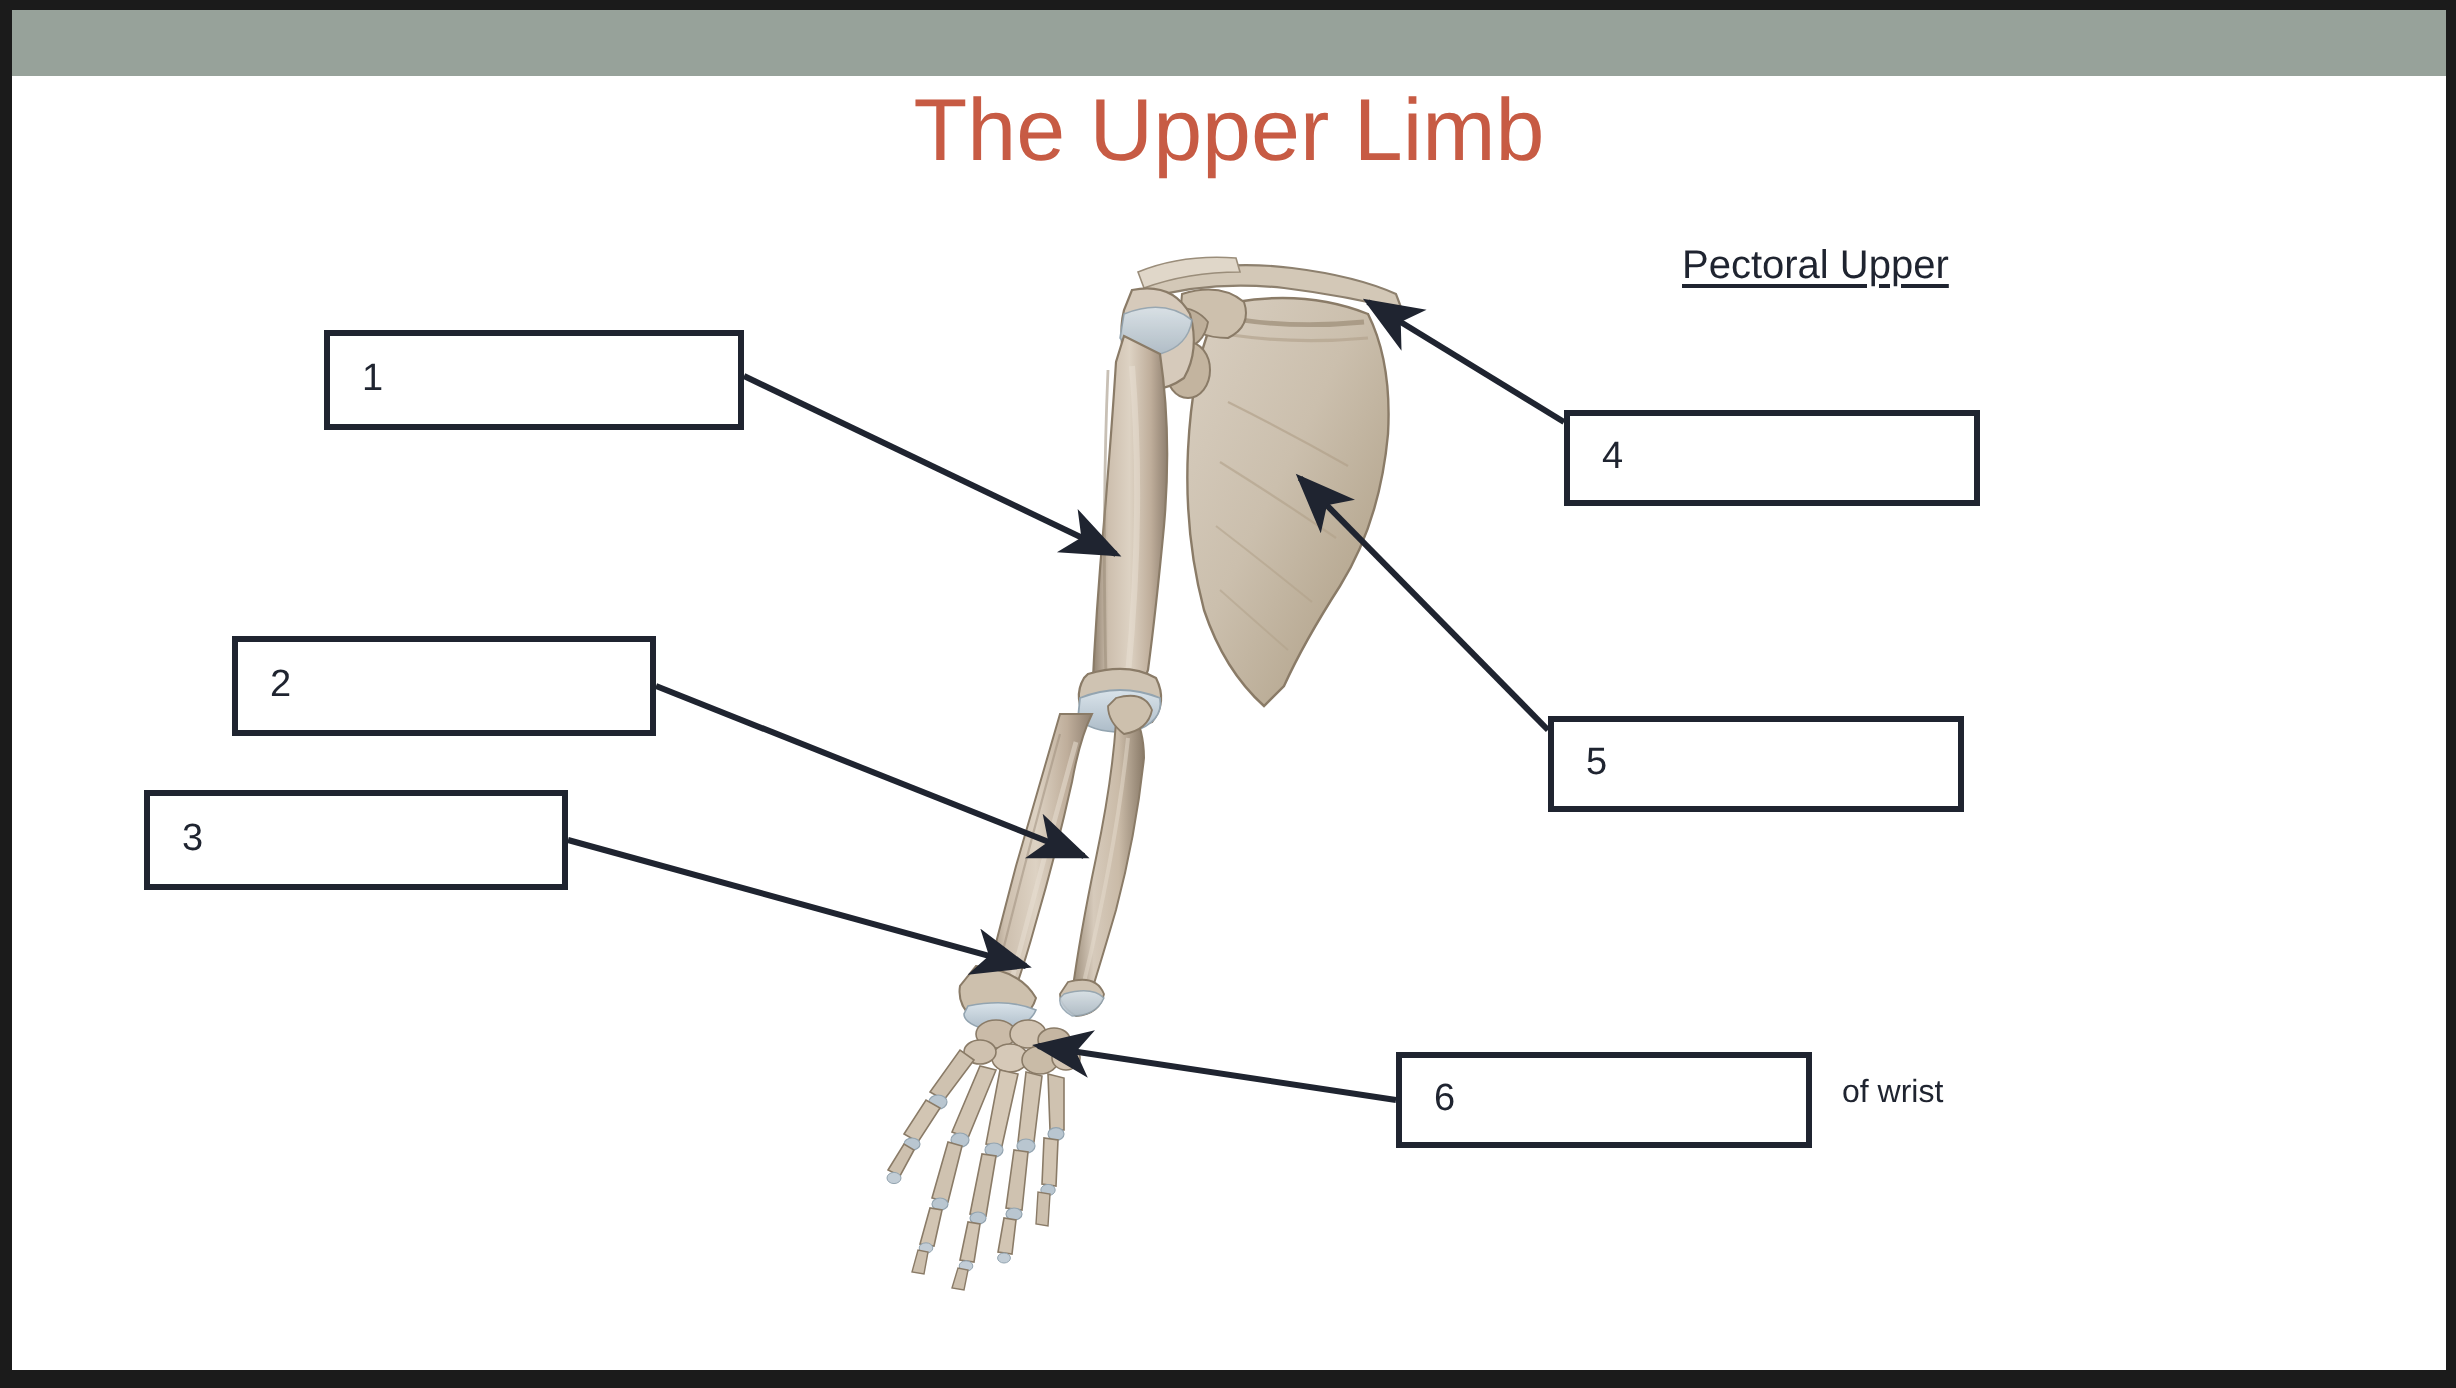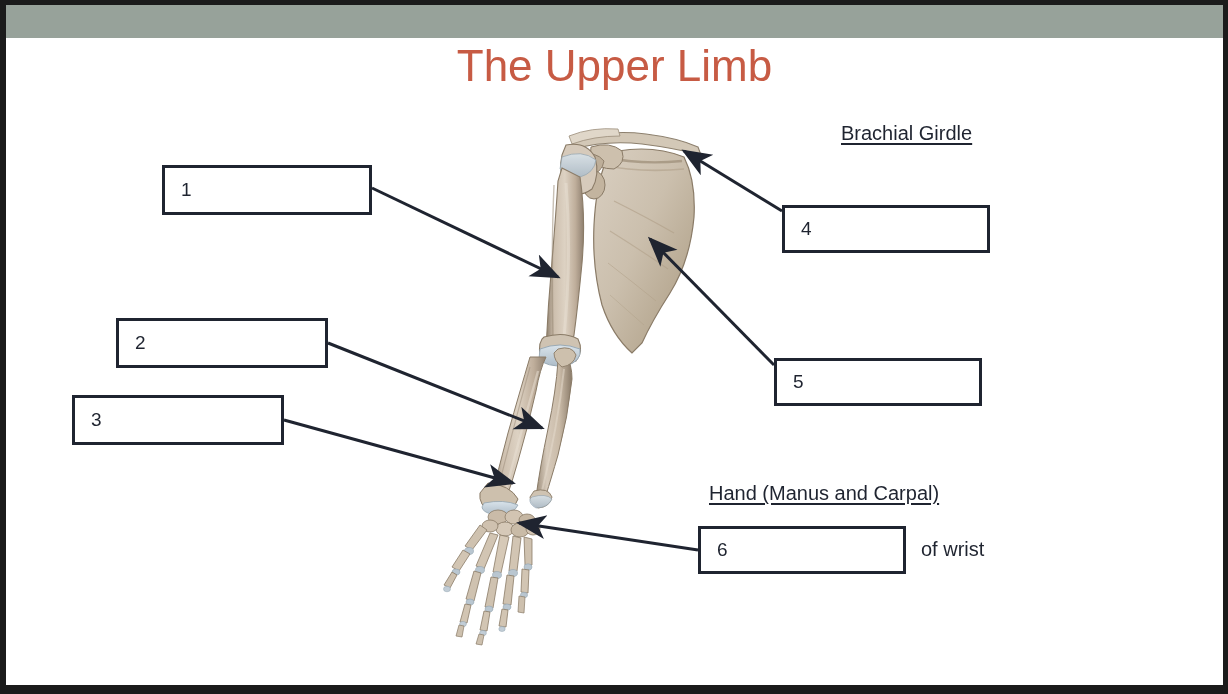--- a/index.html
+++ b/index.html
@@ -85,21 +85,21 @@
   .box3 { left: 66px;  top: 390px; width: 212px; height: 50px; }
   .box4 { left: 776px; top: 200px; width: 208px; height: 48px; }
   .box5 { left: 768px; top: 353px; width: 208px; height: 48px; }
   .box6 { left: 692px; top: 521px; width: 208px; height: 48px; }
 
   
   .sidetext {
     position: absolute;
     left: 915px;
     top: 533px;
-    font-size: 20px;
+    font-size: 16px;
     color: #1f2430;
     white-space: nowrap;
   }
 
   
   .overlay {
     position: absolute;
     left: 0;
     top: 0;
     width: 1217px;
@@ -302,22 +302,21 @@
 
       <path d="M278 415 L507 478" fill="none" stroke="#1f2430" stroke-width="3" marker-end="url(#ah)"></path>
 
       <path d="M776 206 L678 146" fill="none" stroke="#1f2430" stroke-width="3" marker-end="url(#ah)"></path>
 
       <path d="M768 360 L644 234" fill="none" stroke="#1f2430" stroke-width="3" marker-end="url(#ah)"></path>
 
       <path d="M692 545 L513 518" fill="none" stroke="#1f2430" stroke-width="3" marker-end="url(#ah)"></path>
     </svg>
 
-    <div class="heading h-pectoral">Brachial Girdle</div>
-    <div class="heading h-hand">Hand (Manus and Carpal)</div>
+    <div class="heading h-pectoral">Pectoral Upper</div>
 
     <div class="ansbox box1">
       <span>1</span>
     </div>
     <div class="ansbox box2">
       <span>2</span>
     </div>
     <div class="ansbox box3">
       <span>3</span>
     </div>

